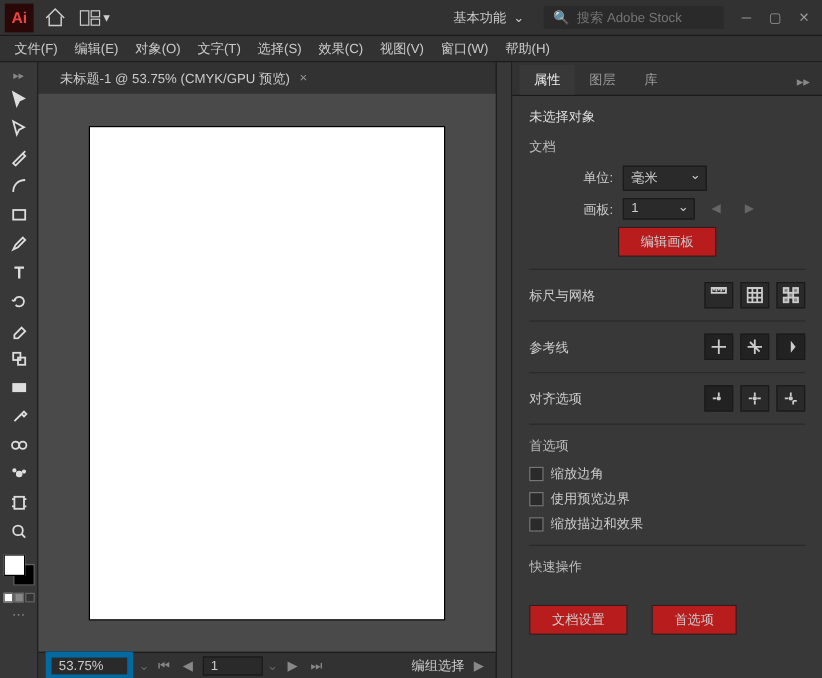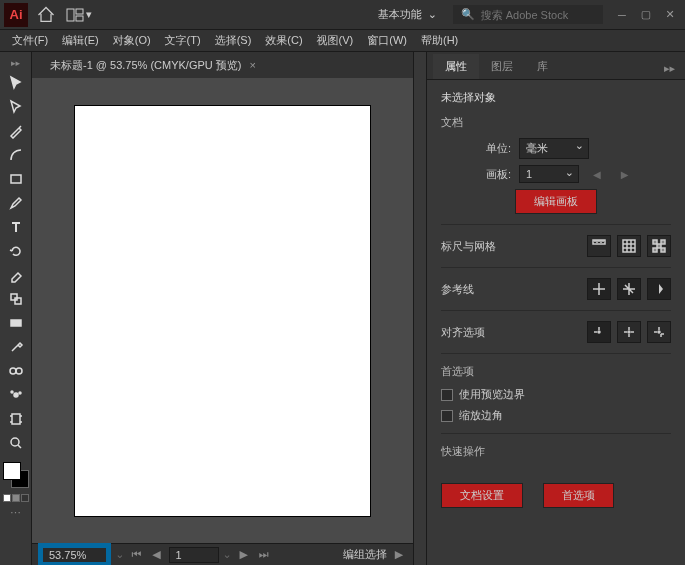--- a/index.html
+++ b/index.html
@@ -322,25 +322,29 @@
                 <path d="M2 7h3M7 2v3M9 9h3M9 9v3"></path>
                 <circle cx="7" cy="7" r="1" fill="#ccc"></circle>
               </svg>
             </div>
         </div>
       </div>
       <hr>
       <div class="section-title">首选项</div>
       <div class="chk-row">
           <div class="chk"></div>
-          <span>使用预览边界</span>
+          <span>缩放边角</span>
         </div>
       <div class="chk-row">
           <div class="chk"></div>
-          <span>缩放边角</span>
+          <span>使用预览边界</span>
+        </div>
+      <div class="chk-row">
+          <div class="chk"></div>
+          <span>缩放描边和效果</span>
         </div>
       <hr>
       <div class="section-title">快速操作</div>
       <div class="bottom-btns">
         <div class="btn">文档设置</div>
         <div class="btn">首选项</div>
       </div>
     </div>
   </div>
 </div>

